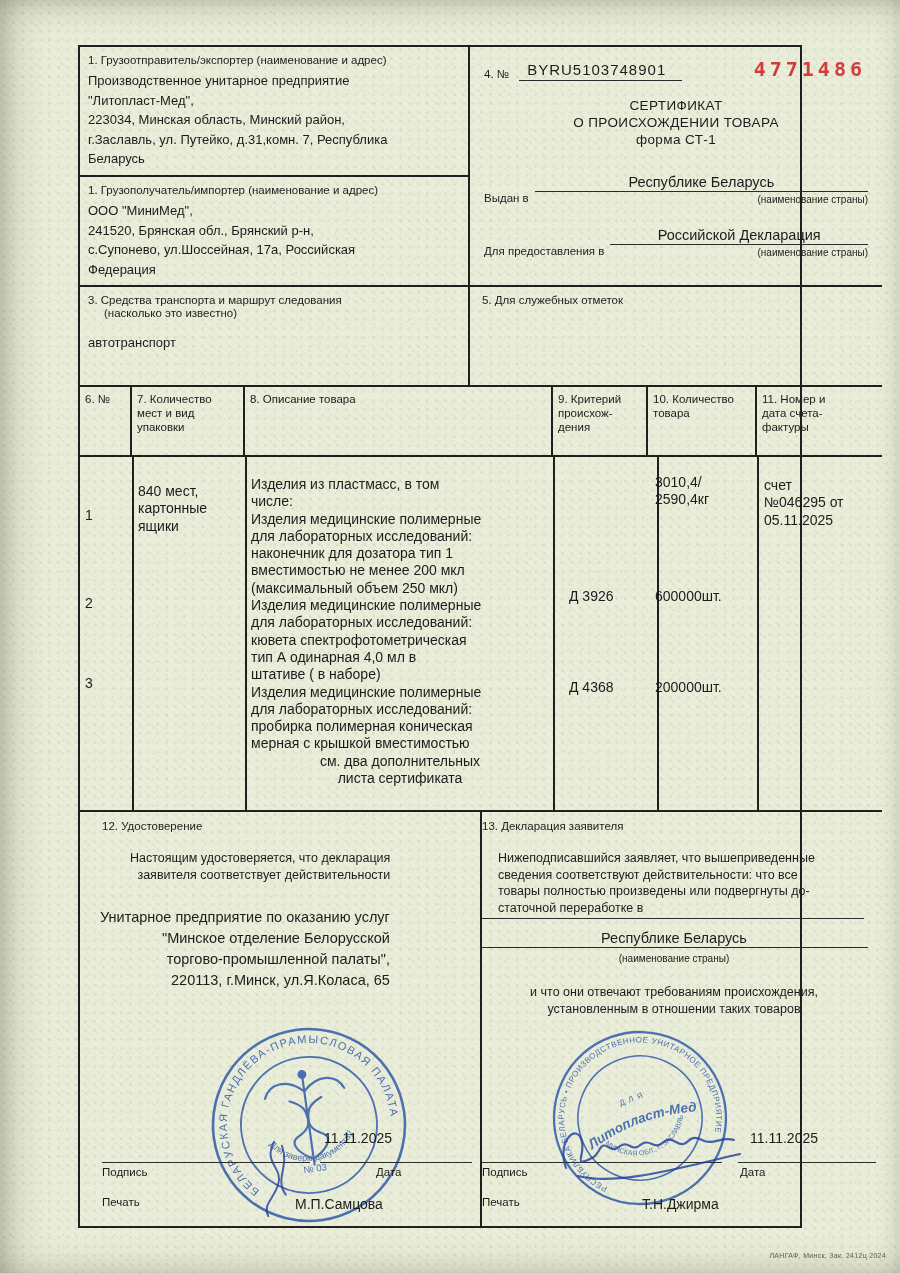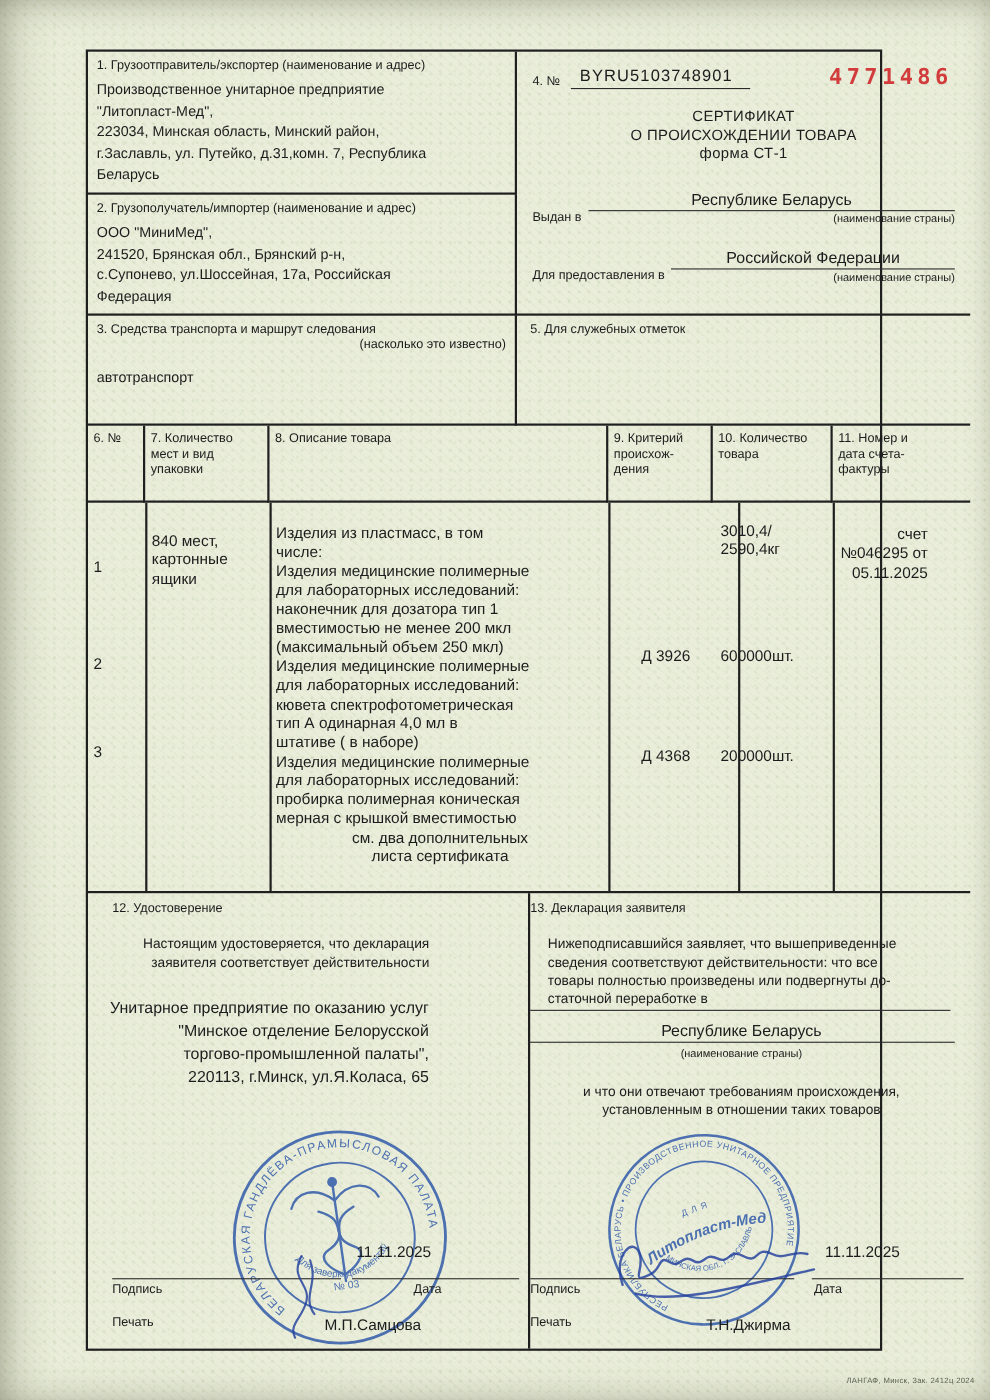--- a/index.html
+++ b/index.html
@@ -20,21 +20,21 @@
   .sec{position:absolute;box-sizing:border-box;}
   .br{border-right:2px solid #1f1f1f;}
   .bb{border-bottom:2px solid #1f1f1f;}
   .label{font-size:11.5px;line-height:14px;}
   .fill{font-size:13px;line-height:19.5px;white-space:pre-line;}
   
   .box1{left:0;top:0;width:390px;height:130px;padding:6px 8px;}
   .box2{left:0;top:130px;width:390px;height:110px;padding:6px 8px;}
   .box3{left:0;top:240px;width:390px;height:100px;padding:6px 8px;}
   .box3 .fill{margin-top:14px;}
-  .lbl2{font-size:11.5px;margin-left:16px;text-align:right;}
+  .lbl2{font-size:11.5px;margin-left:16px;}
   
   .box4{left:390px;top:0;width:412px;height:240px;padding:10px 14px;}
   .numrow{display:flex;align-items:flex-end;}
   .cert-number{font-size:15px;letter-spacing:1px;border-bottom:1.3px solid #2a2a2a;padding:0 16px 2px 8px;margin-left:10px;}
   .serial{margin-left:auto;font-family:"DejaVu Sans Mono",monospace;font-weight:700;font-size:20px;color:#d23c3c;letter-spacing:4px;margin-right:2px;}
   .titles{text-align:center;font-size:13.5px;line-height:17px;letter-spacing:.4px;margin-top:16px;}
   .issuedrow{display:flex;align-items:flex-end;margin-top:26px;}
   .issuedrow.second{margin-top:22px;}
   .ufield{flex:1;display:flex;flex-direction:column;align-items:stretch;margin-left:6px;}
   .uval{font-size:14.5px;text-align:center;border-bottom:1.2px solid #2a2a2a;padding-bottom:1px;}
@@ -76,21 +76,21 @@
     <div class="sec box1 br bb">
       <div class="label">1.  Грузоотправитель/экспортер (наименование и  адрес)</div>
       <div class="fill" style="margin-top:4px;">Производственное унитарное предприятие
 "Литопласт-Мед",
 223034,  Минская область, Минский район,
 г.Заславль, ул. Путейко, д.31,комн. 7, Республика
 Беларусь</div>
     </div>
 
     <div class="sec box2 br bb">
-      <div class="label">2.  Грузополучатель/импортер (наименование и  адрес)</div>
+      <div class="label">1.  Грузополучатель/импортер (наименование и  адрес)</div>
       <div class="fill" style="margin-top:4px;">ООО "МиниМед",
 241520, Брянская обл., Брянский р-н,
 с.Супонево, ул.Шоссейная, 17а, Российская
 Федерация</div>
     </div>
 
     <div class="sec box3 br bb">
       <div class="label">3.  Средства транспорта и маршрут следования</div>
       <div class="lbl2">(насколько это известно)</div>
       <div class="fill">автотранспорт</div>
@@ -110,21 +110,21 @@
       <div class="issuedrow">
         <span class="label">Выдан в</span>
         <span class="ufield">
           <span class="uval">Республике Беларусь</span>
           <span class="ucap">(наименование страны)</span>
         </span>
       </div>
       <div class="issuedrow second">
         <span class="label">Для предоставления в</span>
         <span class="ufield">
-          <span class="uval">Российской Федерации</span>
+          <span class="uval">Российской Декларация</span>
           <span class="ucap">(наименование страны)</span>
         </span>
       </div>
     </div>
 
     <div class="sec box5 bb">
       <div class="label">5.  Для служебных отметок</div>
     </div>
 
     <div class="sec thead">
@@ -169,32 +169,32 @@
 тип А одинарная 4,0 мл в
 штативе ( в наборе)</div>
           <div class="desc-p">Изделия медицинские полимерные
 для лабораторных исследований:
 пробирка полимерная коническая
 мерная с крышкой вместимостью</div>
           <div class="desc-p desc-center">см. два дополнительных
 листа сертификата</div>
         </div>
       </div>
-      <div class="col" style="left:496px;width:95px;">
+      <div class="col" style="left:482px;width:95px;">
         <span class="cell-abs" style="left:7px;top:131px;">Д 3926</span>
         <span class="cell-abs" style="left:7px;top:222px;">Д 4368</span>
       </div>
       <div class="col" style="left:568px;width:109px;">
         <span class="cell-abs" style="left:7px;top:17px;">3010,4/
 2590,4кг</span>
         <span class="cell-abs" style="left:7px;top:131px;">600000шт.</span>
         <span class="cell-abs" style="left:7px;top:222px;">200000шт.</span>
       </div>
       <div class="col last" style="left:677px;width:125px;">
-        <span class="cell-abs" style="left:7px;top:20px;text-align:right;">счет
+        <span class="cell-abs" style="left:7px;top:20px;">счет
 №046295 от
 05.11.2025</span>
       </div>
     </div>
 
     <div class="sec box12 br">
       <div class="b-label">12.  Удостоверение</div>
       <div class="stm" style="left:38px;top:38px;">Настоящим удостоверяется, что декларация
 заявителя соответствует действительности</div>
       <div class="org">Унитарное предприятие по оказанию услуг

